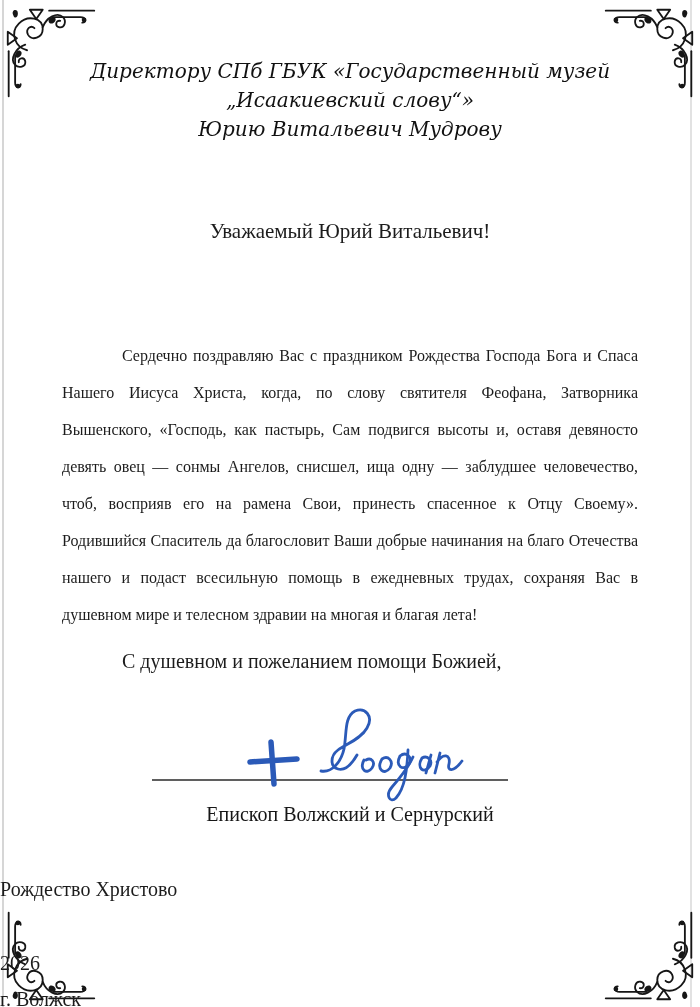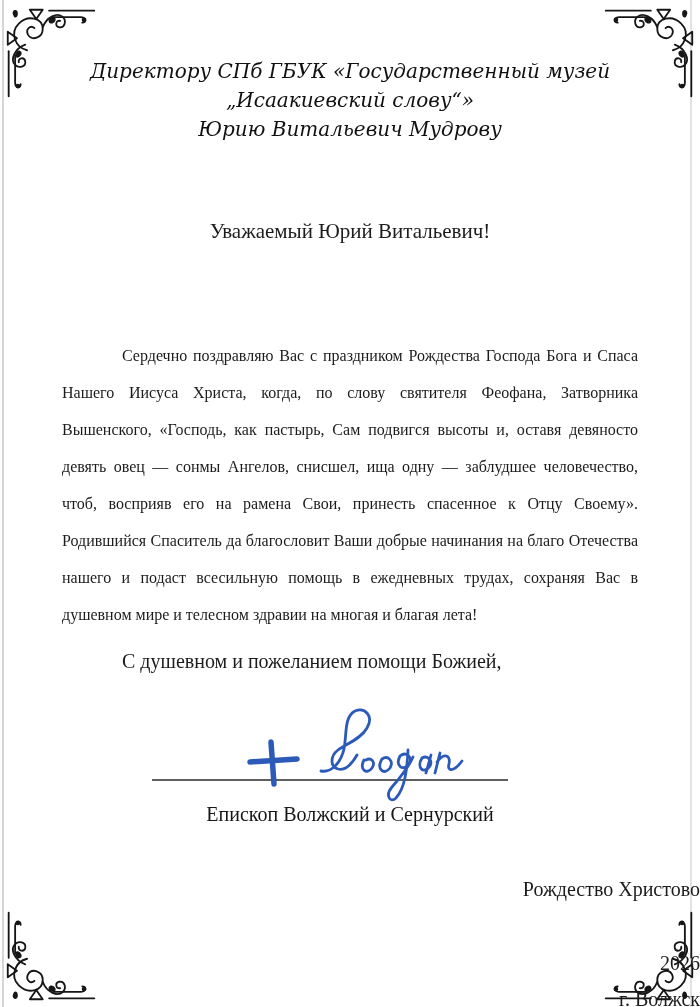--- a/index.html
+++ b/index.html
@@ -33,21 +33,21 @@
     font-size:16px; line-height:37px; text-align:justify; text-indent:60px;
   }
   .closing {
     position:absolute; top:650px; left:122px; font-size:20px;
   }
   .signature-svg { position:absolute; top:698px; left:150px; }
   .signature-title {
     position:absolute; top:796px; left:0; width:100%;
     text-align:center; font-size:20px; color:#161616;margin-top:7px;
   }
-  .footer-line { position:absolute; left:0; width:100%; text-align:right; font-size:20px; }
+  .footer-line { position:absolute; left:0; width:100%; text-align:left; font-size:20px; }
   .footer-holiday { top:878px; }
   .footer-year    { top:952px; }
   .footer-city    { top:988px; }
 </style>
 </head>
 <body>
 
 <svg width="0" height="0" style="position:absolute">
   <defs>
     <g id="flourish">

